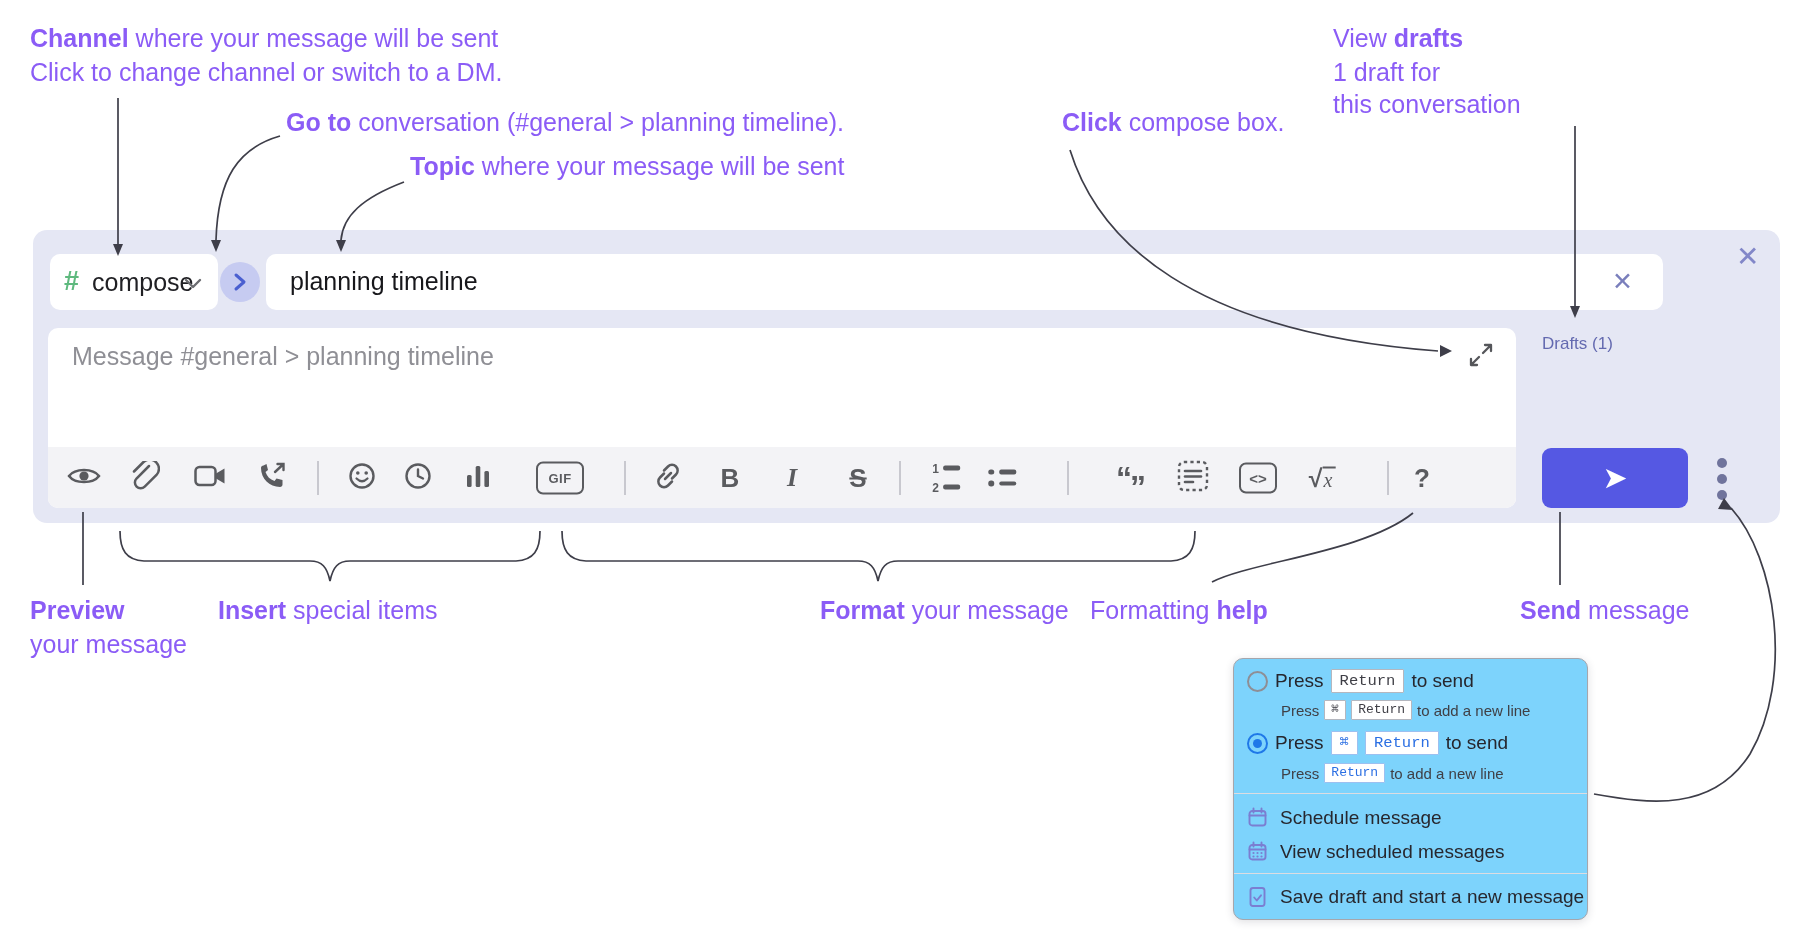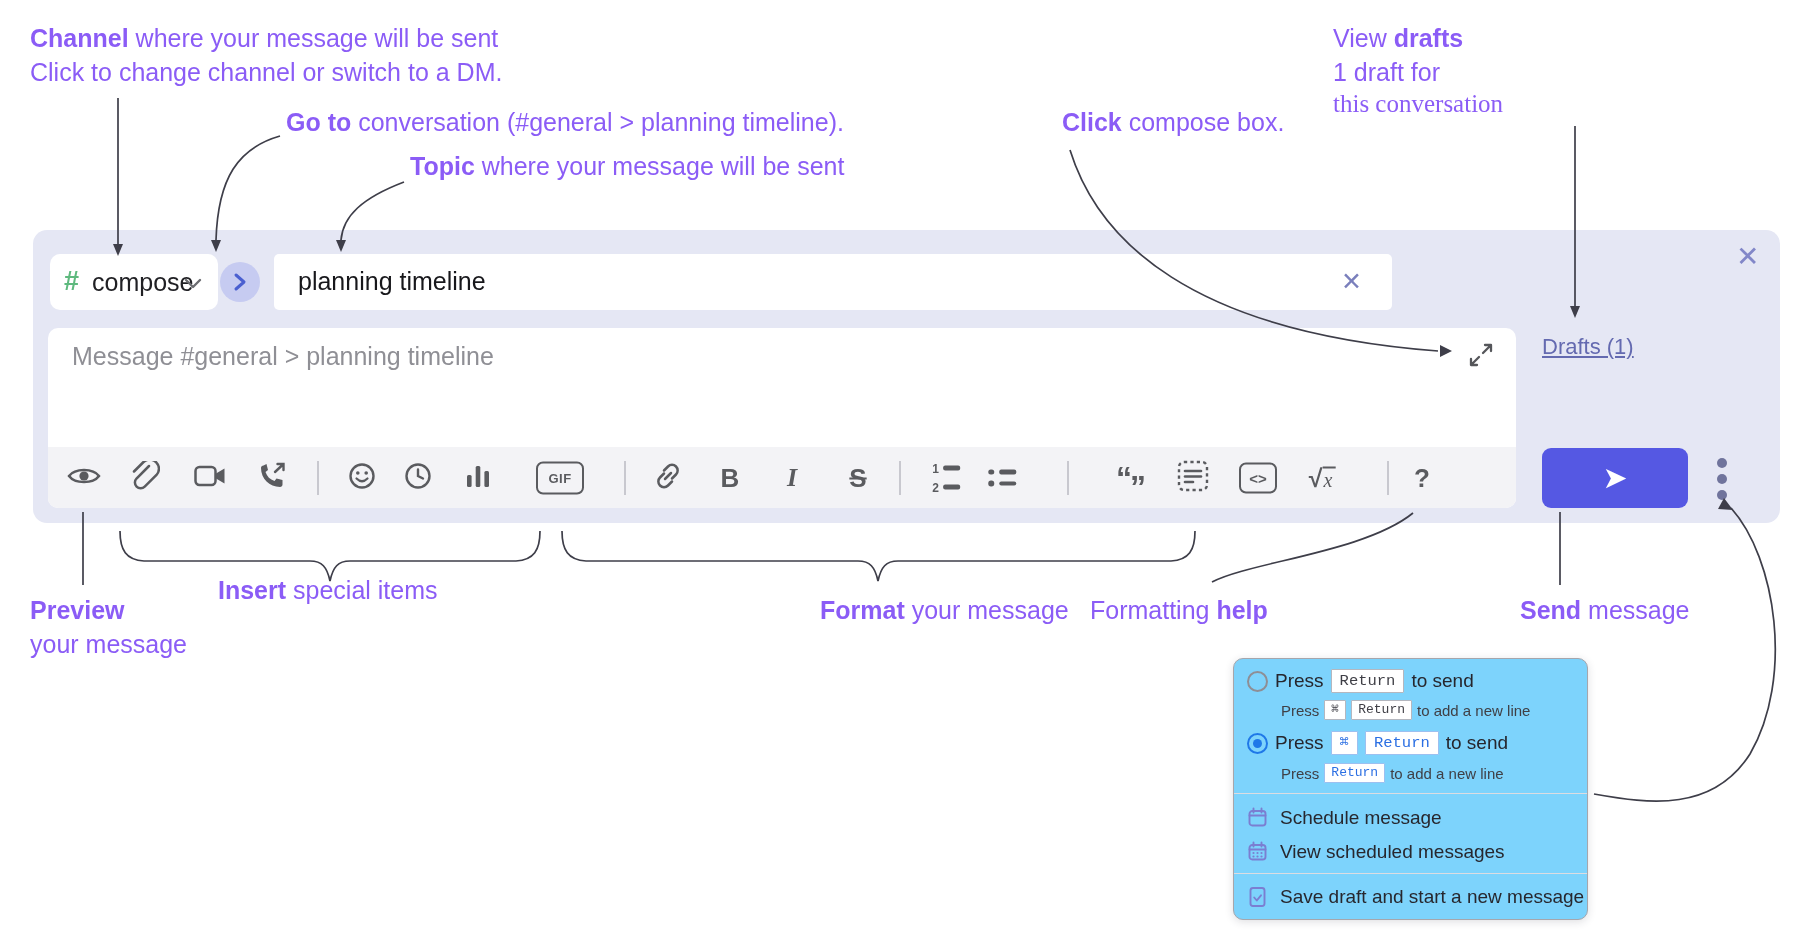--- a/index.html
+++ b/index.html
@@ -9,36 +9,36 @@
   .ann{font-size:25px;line-height:32px;color:#8b5cf6;white-space:pre;}
   .ann b{font-weight:700;}
   
   .compose{left:33px;top:230px;width:1747px;height:293px;background:#e5e7f4;border-radius:14px;}
   .chip{left:50px;top:254px;width:168px;height:56px;background:#fff;border-radius:10px;cursor:pointer;}
   .chip .hash{position:absolute;left:14px;top:12px;font-size:27px;font-weight:700;color:#5eb97e;}
   .chip .cname{position:absolute;left:42px;top:14px;font-size:25px;color:#202024;}
   .chip svg{position:absolute;right:16px;top:24px;}
   .gobtn{left:220px;top:262px;width:40px;height:40px;border-radius:50%;background:#c6cbf1;cursor:pointer;}
   .gobtn svg{position:absolute;left:13px;top:10px;}
-  .topic{left:274px;top:254px;width:1118px;height:56px;background:#fff;border-radius:5px;}
+  .topic{left:266px;top:254px;width:1397px;height:56px;background:#fff;border-radius:10px;}
   .topic .val{position:absolute;left:24px;top:13px;font-size:25px;color:#17171b;}
   .topic .clear{position:absolute;right:30px;top:13px;font-size:25px;color:#7a7fbc;cursor:pointer;
                 font-family:"DejaVu Sans",sans-serif;}
   .closebox{left:1736px;top:240px;font-size:28px;color:#8287c8;cursor:pointer;font-family:"DejaVu Sans",sans-serif;}
   .msgbox{left:48px;top:328px;width:1468px;height:180px;background:#fff;border-radius:10px;}
   .placeholder{position:absolute;left:24px;top:14px;font-size:25px;color:#8f8f95;}
   .expandic{position:absolute;right:22px;top:14px;color:#55565a;cursor:pointer;}
   .tstrip{position:absolute;left:0;top:119px;width:1468px;height:61px;background:#f3f3f6;border-radius:0 0 10px 10px;}
   .ti{position:absolute;top:50%;transform:translate(-50%,-50%);color:#5a5b5f;cursor:pointer;text-align:center;}
   .tsep{position:absolute;top:50%;transform:translate(-50%,-50%);width:2px;height:34px;background:#c8c8cf;}
   .gifbox{width:44px;height:29px;border:2.5px solid #5a5b5f;border-radius:7px;font-size:13px;font-weight:700;
           line-height:29px;letter-spacing:.5px;}
   .codebox{width:34px;height:27px;border:2.5px solid #5a5b5f;border-radius:7px;font-size:15px;font-weight:700;line-height:27px;}
   .tglyph{font-size:26px;font-weight:700;}
-  .drafts{left:1542px;top:334px;font-size:22px;color:#646ab0;cursor:pointer;text-decoration:underline;}
+  .drafts{left:1542px;top:334px;font-size:17px;color:#646ab0;cursor:pointer;}
   .sendbtn{left:1542px;top:448px;width:146px;height:60px;background:#5558e3;border-radius:9px;cursor:pointer;text-align:center;}
   .sendbtn span{font-size:30px;color:#fff;line-height:60px;font-family:"DejaVu Sans",sans-serif;}
   .kebab{left:1706px;top:452px;width:34px;height:52px;cursor:pointer;}
   .kebab i{position:absolute;left:11px;width:10px;height:10px;border-radius:50%;background:#70749c;}
   
   .menu{left:1233px;top:658px;width:353px;height:260px;background:#7dd3fc;border:1.5px solid #a6a6ac;
         border-radius:10px;box-shadow:0 2px 8px rgba(40,40,60,.15);}
   .mrow{position:absolute;left:13px;display:flex;align-items:center;gap:7px;font-size:19px;color:#26262d;cursor:pointer;}
   .msub{position:absolute;left:47px;display:flex;align-items:center;gap:5px;font-size:15px;color:#3f3f45;}
   .radio{width:17px;height:17px;border-radius:50%;border:2px solid #8e8e95;display:inline-flex;
@@ -63,21 +63,21 @@
   <div class="abs ann" style="left:286px;top:106px;"><b>Go to</b><span> conversation (#general &gt; planning timeline).</span></div>
 
   <div class="abs ann it" style="left:30px;top:56px;">Click to change channel or switch to a DM.</div>
 
   <div class="abs ann" style="left:410px;top:150px;"><b>Topic</b><span> where your message will be sent</span></div>
 
   <div class="abs ann" style="left:1062px;top:106px;"><b>Click</b><span> compose box.</span></div>
 
   <div class="abs ann" style="left:1333px;top:22px;"><span>View </span><b>drafts</b></div>
   <div class="abs ann it" style="left:1333px;top:56px;">1 draft for</div>
-  <div class="abs ann it" style="left:1333px;top:88px;font-family:Liberation Serif, serif;">this conversation</div>
+  <div class="abs ann it" style="left:1333px;top:88px;">this conversation</div>
 
   <div class="abs compose"></div>
   <div class="abs closebox">✕</div>
 
   <div class="abs chip">
     <span class="hash">#</span>
     <span class="cname">compose</span>
     <svg width="18" height="11" viewBox="0 0 18 11">
         <polyline points="2,2 9,9 16,2" fill="none" stroke="#6b6c70" stroke-width="2.4" stroke-linecap="round" stroke-linejoin="round"></polyline>
       </svg>
@@ -217,21 +217,21 @@
   </div>
   <div class="abs kebab">
     <i style="top:6px;"></i>
       <i style="top:22px;"></i>
       <i style="top:38px;"></i>
   </div>
 
   <div class="abs ann" style="left:30px;top:594px;"><b>Preview</b></div>
   <div class="abs ann" style="left:30px;top:628px;">your message</div>
 
-  <div class="abs ann" style="left:218px;top:574px;"><b>Insert</b><span> special items</span></div>
+  <div class="abs ann" style="left:218px;top:594px;"><b>Insert</b><span> special items</span></div>
 
   <div class="abs ann" style="left:820px;top:594px;"><b>Format</b><span> your message</span></div>
 
   <div class="abs ann" style="left:1090px;top:594px;"><span>Formatting </span><b>help</b></div>
 
   <div class="abs ann" style="left:1520px;top:594px;"><b>Send</b><span> message</span></div>
 
 
   <div class="abs menu">
     <div class="mrow" style="top:10px;">

